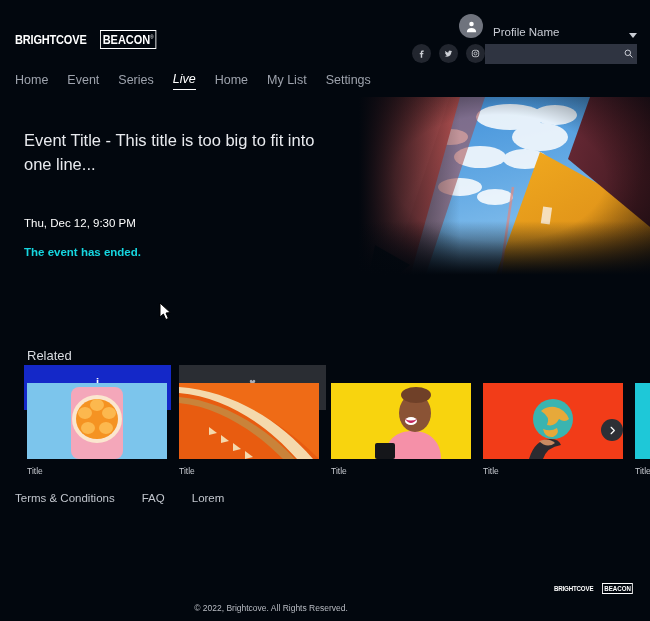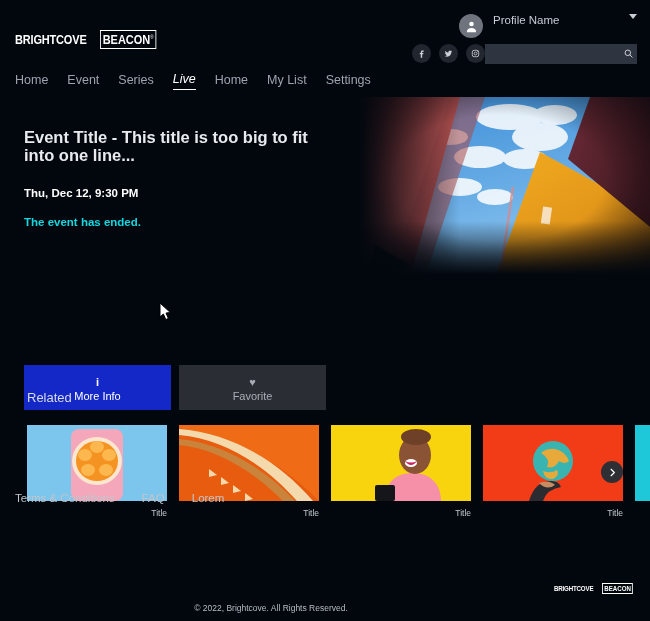--- a/index.html
+++ b/index.html
@@ -19,21 +19,21 @@
     color: #ffffff; font-weight: 700; font-size: 12.5px; letter-spacing: -0.2px;
     transform: scaleX(0.88); transform-origin: left center; font-family: "Liberation Sans", sans-serif;
   }
   .logo-box {
     border: 1.5px solid #ffffff; color: #ffffff; font-weight: 700; font-size: 12.5px;
     padding: 0.5px 2px 1px 2px; margin-left: 4px; line-height: 13px;
     transform: scaleX(0.88); transform-origin: left center;
   }
   .logo-tm { font-size: 5px; vertical-align: super; font-weight: 400; }
 
-  .profile { position: absolute; right: 13px; top: 14px; display: flex; align-items: flex-start; width: 178px; }
+  .profile { position: absolute; right: 13px; top: 14px; display: flex; align-items: flex-end; width: 178px; }
   .avatar {
     width: 24px; height: 24px; border-radius: 50%; background: #6f737d;
     display: flex; align-items: center; justify-content: center; flex: 0 0 auto;
   }
   .profile-name { color: #c9ccd4; font-size: 11.5px; margin-left: 10px; white-space: nowrap; }
   .caret {
     margin-left: auto; width: 0; height: 0;
     border-left: 4.5px solid transparent; border-right: 4.5px solid transparent;
     border-top: 5px solid #c9ccd4;
   }
@@ -70,44 +70,44 @@
     background: linear-gradient(to right, #02070e 8%, rgba(2,7,14,0.0) 100%);
     pointer-events: none;
   }
   .hero-fade-b {
     position: absolute; left: 0; bottom: 0; width: 300px; height: 56px;
     background: linear-gradient(to top, #02070e 4%, rgba(2,7,14,0) 100%);
     pointer-events: none;
   }
 
   .hero-copy { position: absolute; left: 24px; top: 31px; width: 300px; }
-  .event-title { color: #e8eaee; font-size: 16.5px; line-height: 18px; font-weight: 700; }
-  .event-date { color: #ffffff; font-size: 11.5px; font-weight: 700; margin-top: 23px; }
+  .event-title { color: #e8eaee; font-size: 16.5px; line-height: 24px; font-weight: 400; }
+  .event-date { color: #ffffff; font-size: 11.5px; font-weight: 400; margin-top: 41px; }
   .event-status { color: #16d6e0; font-size: 11.5px; font-weight: 700; margin-top: 17px; }
   .event-desc { color: #b5b9c1; font-size: 8.2px; line-height: 11.5px; margin-top: 18px; width: 290px; }
 
   .hero-btns { position: absolute; left: 24px; top: 268px; display: flex; gap: 8px; }
   .btn {
     width: 147px; height: 45px; border: none; cursor: pointer;
     display: flex; flex-direction: column; align-items: center; justify-content: center;
     font-family: "Liberation Sans", sans-serif; gap: 1px; padding-top: 4px;
   }
   .btn-primary { background: #1428c8; color: #ffffff; }
   .btn-secondary { background: #2a2d33; color: #a9adb5; }
   .btn-ico { font-size: 11px; line-height: 11px; font-weight: 700; font-style: normal; }
   .btn-label { font-size: 11px; line-height: 14px; }
 
   
   .related { position: absolute; left: 0; top: 348px; width: 650px; }
-  .related-title { color: #d9dce1; font-size: 13px; margin-left: 27px; margin-top: 42px; }
+  .related-title { color: #d9dce1; font-size: 13px; margin-left: 27px; }
   .cards { position: relative; margin-top: 20px; height: 110px; }
   .card { position: absolute; top: 0; width: 140px; }
   .card-thumb { width: 140px; height: 76px; overflow: hidden; position: relative; }
   .card-thumb svg { display: block; width: 140px; height: 76px; }
-  .card-label { color: #c7cad0; font-size: 8.5px; margin-top: 7px; text-align: right; }
+  .card-label { color: #c7cad0; font-size: 8.5px; margin-top: 7px; }
   .card-next {
     position: absolute; right: 27px; top: 36px; width: 22px; height: 22px; border-radius: 50%;
     background: #2d2f35; display: flex; align-items: center; justify-content: center;
     border: none; cursor: pointer;
   }
   .footer-links { position: absolute; left: 15px; top: 492px; display: flex; gap: 27px; }
   .footer-link { color: #c1c5cc; font-size: 11.5px; white-space: nowrap; }
   .footer-logo { position: absolute; right: 13px; top: 583px; display: flex; align-items: center; }
   .footer-logo .logo-word { font-size: 7px; }
   .footer-logo .logo-box { font-size: 7px; border-width: 1px; margin-left: 2.5px; line-height: 8px; padding: 0.5px 1.5px; }

